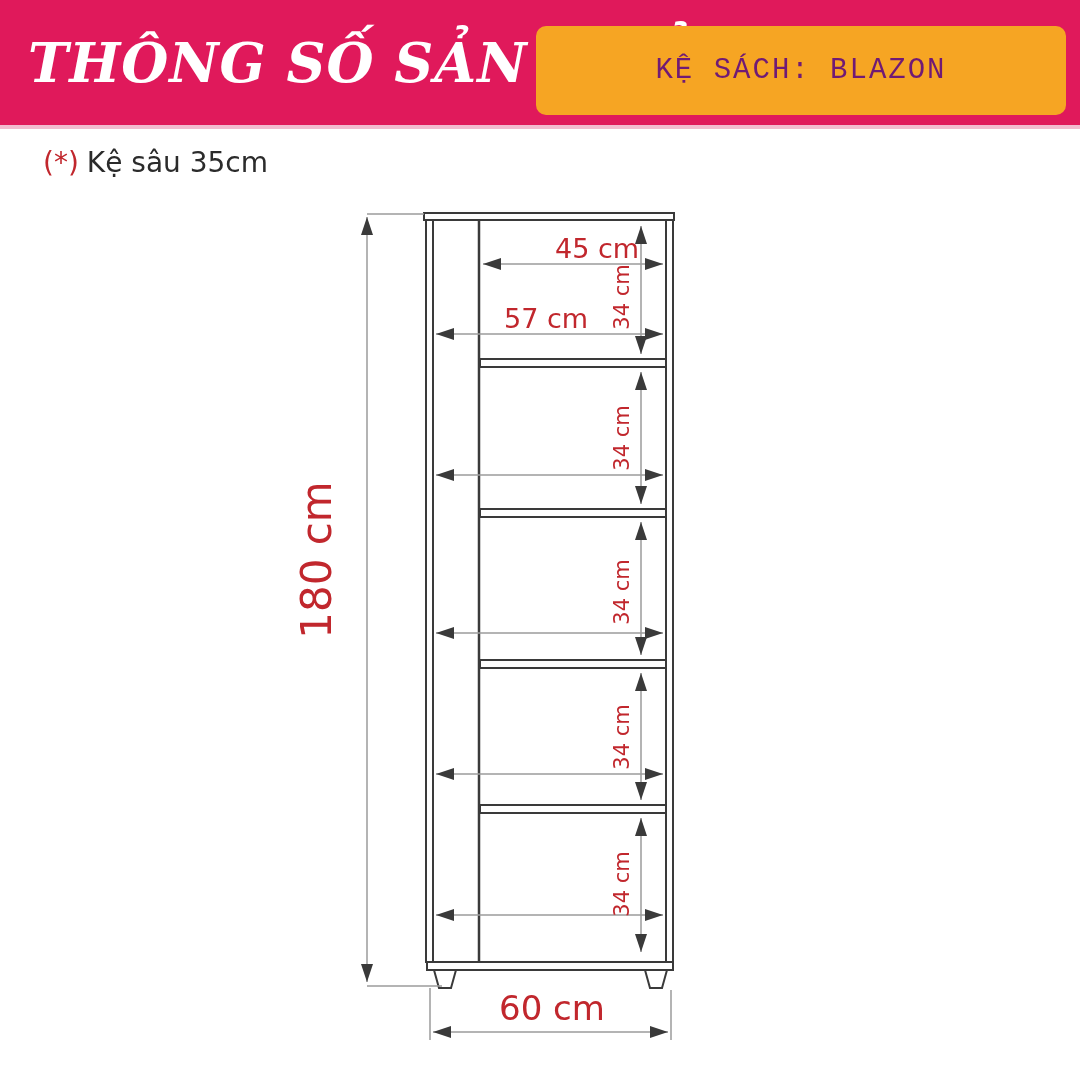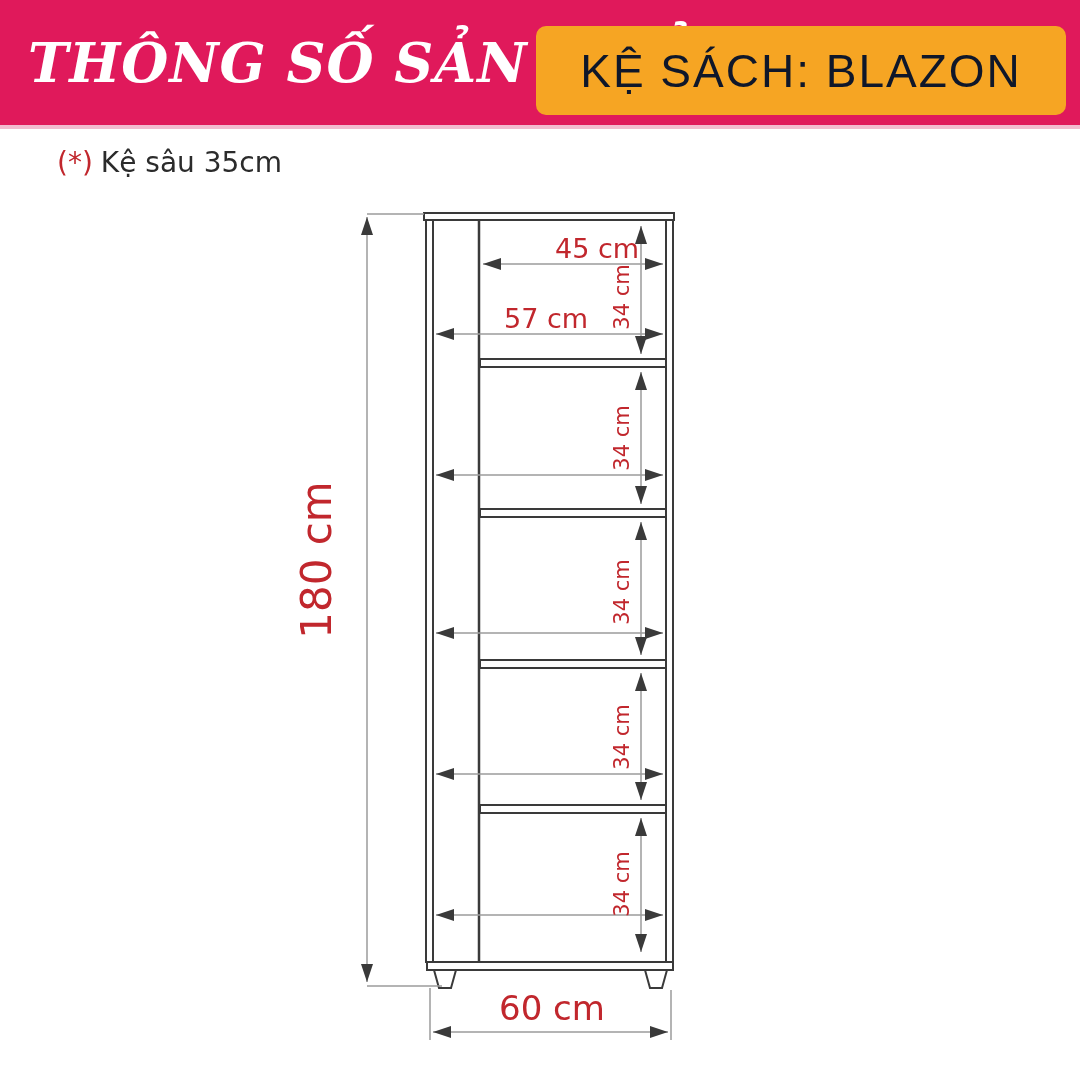--- a/index.html
+++ b/index.html
@@ -30,30 +30,30 @@
     line-height:1;
   }
   .badge{
     position:absolute;left:536px;top:26px;
     width:530px;height:89px;
     background:#F6A523;
     border-radius:10px;
     display:flex;align-items:center;justify-content:center;
   }
   .badge-text{
-    color:#0f172a;
-    font-family:Liberation Sans, sans-serif;
+    color:#701a75;
+    font-family:Liberation Mono, monospace;
     font-weight:400;
-    font-size:46px;
+    font-size:29px;
     letter-spacing:2px;
     white-space:nowrap;
   }
   
   .note{
-    position:absolute;left:57px;top:146px;
+    position:absolute;left:43px;top:146px;
     font-size:28px;
     color:#2b2b2b;
     font-family:"DejaVu Sans", sans-serif;
   }
   .note-marker{color:#C1272D;}
   .note-text{margin-left:8px;}
   
   .drawing{position:absolute;left:0;top:0;width:1080px;height:1080px;}
   text{font-family:"DejaVu Sans", sans-serif;}
   .dim-label{fill:#C1272D;}

